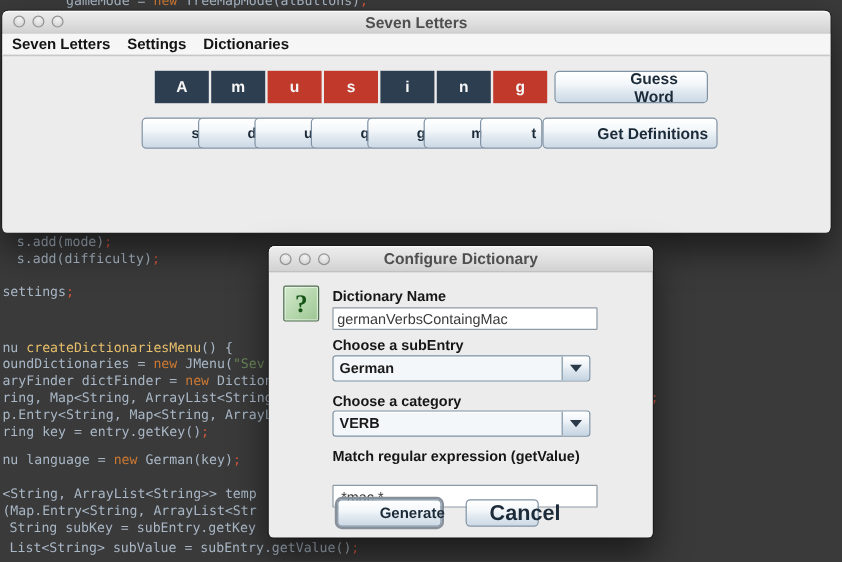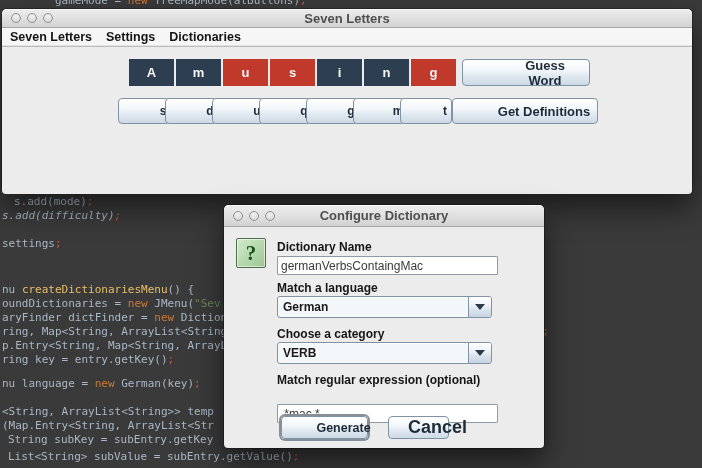--- a/index.html
+++ b/index.html
@@ -117,21 +117,21 @@
     box-shadow:0 0 0 2px #878f99, inset 0 1px 0 rgba(255,255,255,.85);
   }
   #cancel-button{position:absolute;left:164px;top:189px;width:61px;height:23px;font-size:18px;}
 </style>
 </head>
 <body>
 
 <div id="editor">
     <div class="code-line" style="left: 55px; top: -6px;"><span class="cd">gameMode = </span><span class="ck">new </span><span class="cd">TreeMapMode(alButtons)</span><span class="cp">;</span></div>
     <div class="code-line" style="left: 14px; top: 195px;"><span class="cd">s.add(mode)</span><span class="cp">;</span></div>
-    <div class="code-line" style="left: 2px; top: 209px; font-style: italic;"><span class="cd">s.add(difficulty)</span><span class="cp">;</span></div>
+    <div class="code-line" style="left: 14px; top: 209px;"><span class="cd">s.add(difficulty)</span><span class="cp">;</span></div>
     <div class="code-line" style="left: 2px; top: 237px;"><span class="cd">settings</span><span class="cp">;</span></div>
     <div class="code-line" style="left: 2px; top: 283px;"><span class="cd">nu </span><span class="cf">createDictionariesMenu</span><span class="cd">() {</span></div>
     <div class="code-line" style="left: 2px; top: 297px;"><span class="cd">oundDictionaries = </span><span class="ck">new </span><span class="cd">JMenu(</span><span class="cs">"Sev</span></div>
     <div class="code-line" style="left: 2px; top: 311px;"><span class="cd">aryFinder dictFinder = </span><span class="ck">new </span><span class="cd">Diction</span></div>
     <div class="code-line" style="left: 2px; top: 325px;"><span class="cd">ring, Map&lt;String, ArrayList&lt;String</span></div>
     <div class="code-line" style="left: 2px; top: 339px;"><span class="cd">p.Entry&lt;String, Map&lt;String, ArrayL</span></div>
     <div class="code-line" style="left: 2px; top: 353px;"><span class="cd">ring key = entry.getKey()</span><span class="cp">;</span></div>
     <div class="code-line" style="left: 2px; top: 377px;"><span class="cd">nu language = </span><span class="ck">new </span><span class="cd">German(key)</span><span class="cp">;</span></div>
     <div class="code-line" style="left: 2px; top: 405px;"><span class="cd">&lt;String, ArrayList&lt;String&gt;&gt; temp</span></div>
     <div class="code-line" style="left: 2px; top: 419px; text-align: center;"><span class="cd">(Map.Entry&lt;String, ArrayList&lt;Str</span></div>
@@ -187,35 +187,35 @@
       <span class="light"></span>
     </div>
     <span class="win-title">Configure Dictionary</span>
   </div>
   <div id="dialog-body">
     <div id="question-icon">?</div>
 
     <div class="dlg-label" style="top:13px">Dictionary Name</div>
     <input class="dlg-input" style="top: 29px;" type="text" value="germanVerbsContaingMac">
 
-    <div class="dlg-label" style="top:54px">Match a language</div>
+    <div class="dlg-label" style="top:54px">Choose a subEntry</div>
     <div class="combo" style="top:69px">
       <span class="combo-text">German</span>
       <span class="combo-arrow">
         <span class="arrow-glyph"></span>
       </span>
     </div>
 
     <div class="dlg-label" style="top:100px">Choose a category</div>
     <div class="combo" style="top:115px">
       <span class="combo-text">VERB</span>
       <span class="combo-arrow">
         <span class="arrow-glyph"></span>
       </span>
     </div>
 
-    <div class="dlg-label" style="top:146px">Match regular expression (optional)</div>
+    <div class="dlg-label" style="top:146px">Match regular expression (getValue)</div>
     <input class="dlg-input" style="top: 177px;" type="text" value=".*mac.*">
 
     <button id="generate-button" class="nimbus">Generate</button>
     <button id="cancel-button" class="nimbus">Cancel</button>
   </div>
 </div>
 
 </body></html>

